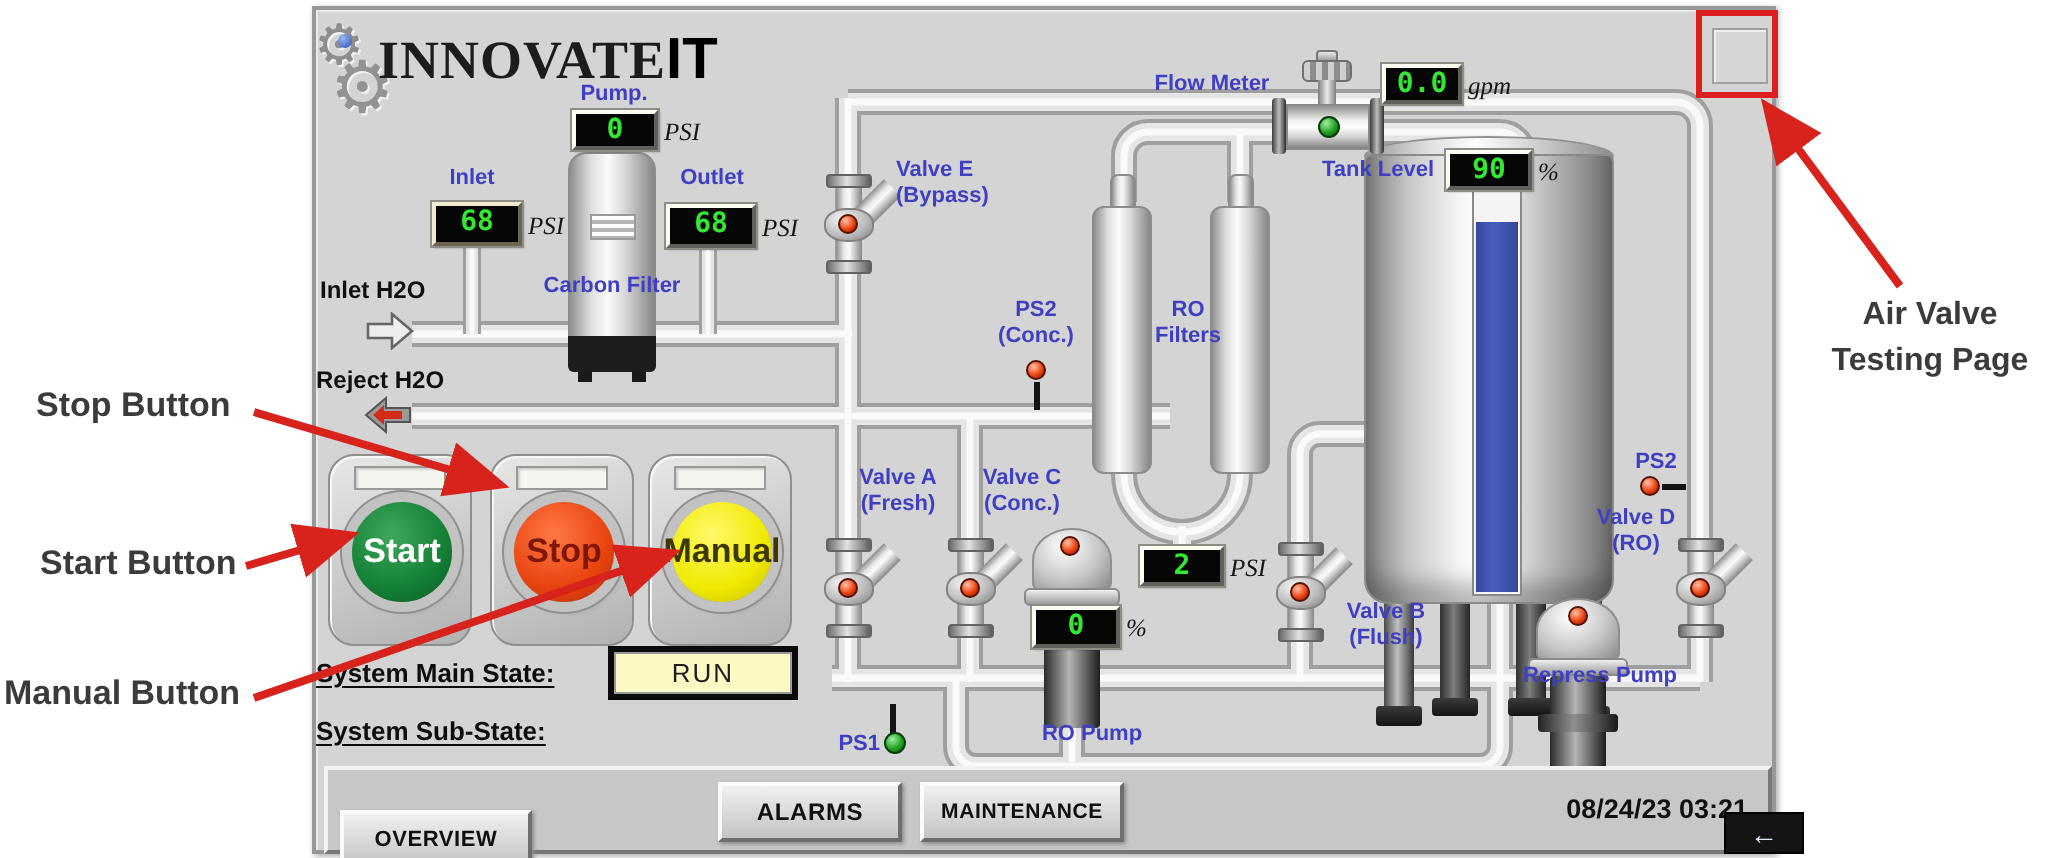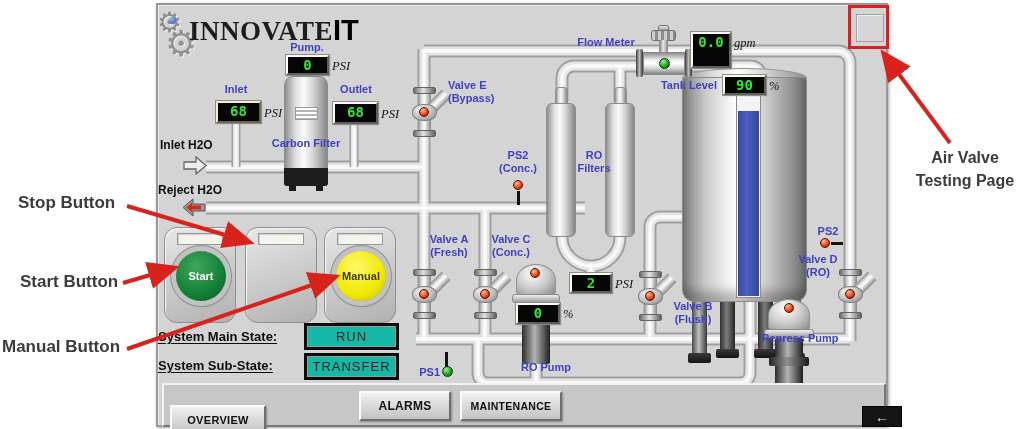--- a/index.html
+++ b/index.html
@@ -11,25 +11,25 @@
 .blab{position:absolute;color:#3f3fc4;font-weight:bold;font-size:11px;line-height:13px;text-align:center;z-index:6}
 .klab{position:absolute;color:#101010;font-weight:bold;font-size:12px;z-index:6}
 .lcd{position:absolute;background:#060606;color:#33e833;font-family:"DejaVu Sans Mono",monospace;font-weight:bold;font-size:14px;text-align:center;border:2px solid;border-color:#fbfbf2 #60605a #60605a #fbfbf2;box-shadow:0 0 0 1px #8e8e86,1px 1px 1px rgba(0,0,0,.3);z-index:6;line-height:16px}
 .unit{position:absolute;font-family:"Liberation Serif",serif;font-style:italic;font-size:12.5px;color:#151515;z-index:6}
 .dotr{position:absolute;width:10px;height:10px;border-radius:50%;background:radial-gradient(circle at 35% 30%,#ffc2aa,#ee4412 55%,#7d1200);border:1px solid #551000;z-index:6}
 .dotg{position:absolute;width:11px;height:11px;border-radius:50%;background:radial-gradient(circle at 35% 30%,#9ef09e,#22a022 55%,#0b520b);border:1px solid #063f06;z-index:6}
 .vessel{position:absolute;background:linear-gradient(90deg,#8f8f8f,#dedede 25%,#fbfbfb 45%,#d8d8d8 65%,#878787);border:1px solid #8c8c8c;z-index:2}
 .pedestal{position:absolute;background:linear-gradient(90deg,#2c2c2c,#b4b4b4 45%,#1e1e1e);z-index:4;border-radius:2px}
 .dome{position:absolute;border-radius:50% 50% 14% 14%;background:radial-gradient(ellipse at 40% 28%,#fff,#c6c6c6 55%,#868686);border:1px solid #909090;z-index:4}
 .navbtn{position:absolute;background:linear-gradient(180deg,#f0f0f0,#c3c3c3);border:2px solid;border-color:#fbfbfb #6d6d6d #6d6d6d #fbfbfb;box-shadow:1px 1px 2px #8a8a8a;color:#101010;font-weight:bold;font-size:11px;z-index:9;cursor:pointer;display:flex;align-items:center;justify-content:center;letter-spacing:.3px}
-.statebox{position:absolute;background:#14b8a6;border:3px solid #0b0b0b;box-shadow:inset 0 0 0 1px #9a9a9a;color:#1c1c1c;font-size:13px;letter-spacing:1px;display:flex;align-items:center;justify-content:center;z-index:6}
+.statebox{position:absolute;background:#fef9c3;border:3px solid #0b0b0b;box-shadow:inset 0 0 0 1px #9a9a9a;color:#1c1c1c;font-size:13px;letter-spacing:1px;display:flex;align-items:center;justify-content:center;z-index:6}
 .stlab{position:absolute;color:#0d0d0d;font-weight:bold;font-size:13px;text-decoration:underline;text-underline-offset:2px;z-index:6}
 .pb{position:absolute;width:72px;height:96px;border-radius:13px;background:linear-gradient(160deg,#e7e7e7,#b1b1b1);border:1px solid #8f8f8f;box-shadow:inset 1px 1px 0 #f6f6f6;z-index:5}
 .pb .strip{position:absolute;left:12px;top:5px;width:46px;height:12px;background:#f5f5ef;border:1px solid #999;box-shadow:inset 1px 1px 1px #cfcfcf}
-.pb .circ{position:absolute;left:11px;top:23px;width:50px;height:50px;border-radius:50%;display:flex;align-items:center;justify-content:center;font-weight:bold;font-size:11px;box-shadow:0 0 0 5px #c2c2c2,0 0 0 6px #8f8f8f,2px 3px 5px rgba(0,0,0,.4);cursor:pointer}
+.pb .circ{position:absolute;left:11px;top:23px;width:50px;height:50px;border-radius:50%;display:flex;align-items:center;justify-content:center;font-weight:bold;font-size:17px;box-shadow:0 0 0 5px #c2c2c2,0 0 0 6px #8f8f8f,2px 3px 5px rgba(0,0,0,.4);cursor:pointer}
 .c-start{background:radial-gradient(circle at 40% 32%,#3fa85c,#138036 60%,#0a5a23);color:#fff}
 .c-stop{background:radial-gradient(circle at 40% 32%,#ff7845,#e8430f 60%,#b02c07);color:#7d1605}
 .c-manual{background:radial-gradient(circle at 40% 32%,#fff96a,#f0e900 60%,#c4bb00);color:#3d3800}
 .valve{position:absolute;width:48px;height:46px;z-index:5}
 .valve i{position:absolute;display:block}
 .vpipe{background:linear-gradient(90deg,#8b8b8b,#e6e6e6 30%,#fbfbfb 50%,#cecece 70%,#858585)}
 .vfl{left:1px;width:23px;height:7px;background:linear-gradient(90deg,#6e6e6e,#e2e2e2 45%,#5f5f5f);border:1px solid #636363;border-radius:2px}
 .leg{position:absolute;background:linear-gradient(90deg,#4a4a4a,#c0c0c0 45%,#383838);z-index:2}
 .foot{position:absolute;background:linear-gradient(180deg,#3a3a3a,#141414);border-radius:2px;z-index:2}
 .ann{position:absolute;color:#3b3b3d;font-weight:bold;font-size:17px;z-index:12}
@@ -108,30 +108,30 @@
       <polygon points="23,6 11,6 11,1 1,9.5 11,18 11,13 23,13" fill="#9a9a9a" stroke="#555" stroke-width="1"></polygon>
       <polygon points="19,7.5 10,7.5 10,4.5 4.5,9.5 10,14.5 10,11.5 19,11.5" fill="#d42a1a"></polygon>
     </svg>
 
     <div class="pb" style="left:6px;top:222px">
       <div class="strip"></div>
       <div class="circ c-start">Start</div>
     </div>
     <div class="pb" style="left:87px;top:222px">
       <div class="strip"></div>
+      <div class="circ c-stop">Stop</div>
     </div>
     <div class="pb" style="left:166px;top:222px">
       <div class="strip"></div>
       <div class="circ c-manual">Manual</div>
     </div>
 
     <div class="stlab" style="left:0px;top:324px">System Main State:</div>
     <div class="statebox" style="left:146px;top:318px;width:95px;height:27px">RUN</div>
     <div class="stlab" style="left:0px;top:353px">System Sub-State:</div>
-    <div class="statebox" style="left:146px;top:348px;width:95px;height:27px">TRANSFER</div>
 
     <div class="tick" style="left:287px;top:347px;width:3px;height:15px"></div>
     <div class="blab" style="left:252px;top:361px;width:30px;text-align:right">PS1</div>
     <div class="dotg" style="left:284px;top:361px"></div>
 
     <div class="valve" style="left:254px;top:84px">
       <i class="vpipe" style="left:6px;top:0;width:13px;height:46px"></i>
       <i class="vpipe" style="left:19px;top:1px;width:12px;height:26px;transform:rotate(45deg)"></i>
       <i class="vfl" style="top:-2px"></i>
         <i class="vfl" style="bottom:-2px"></i>
@@ -160,21 +160,21 @@
     </div>
 
     <div class="blab" style="left:414px;top:31px;width:68px">Flow Meter</div>
     <div class="abs" style="left:500px;top:20px;width:11px;height:7px;background:linear-gradient(180deg,#e8e8e8,#8f8f8f);border:1px solid #777;border-radius:2px;z-index:4"></div>
     <div class="abs" style="left:493px;top:25px;width:25px;height:11px;background:repeating-linear-gradient(90deg,#cfcfcf 0 3px,#8c8c8c 3px 6px);border:1px solid #6f6f6f;border-radius:3px;z-index:4"></div>
     <div class="abs" style="left:501px;top:35px;width:9px;height:13px;background:linear-gradient(90deg,#7d7d7d,#e8e8e8,#7d7d7d);z-index:4"></div>
     <div class="abs" style="left:478px;top:44px;width:7px;height:28px;background:linear-gradient(90deg,#3c3c3c,#bdbdbd,#2e2e2e);border-radius:2px;z-index:5"></div>
     <div class="abs" style="left:485px;top:47px;width:42px;height:23px;background:linear-gradient(180deg,#8f8f8f,#f2f2f2 35%,#fff 50%,#cfcfcf 75%,#828282);border:1px solid #8a8a8a;z-index:4"></div>
     <div class="abs" style="left:527px;top:44px;width:7px;height:28px;background:linear-gradient(90deg,#3c3c3c,#bdbdbd,#2e2e2e);border-radius:2px;z-index:5"></div>
     <div class="dotg" style="left:501px;top:53px"></div>
-    <div class="lcd" style="left:533px;top:27px;width:40px;height:36px">0.0</div>
+    <div class="lcd" style="left:533px;top:27px;width:40px;height:20px">0.0</div>
     <div class="unit" style="left:576px;top:31px">gpm</div>
 
     <div class="leg" style="left:534px;top:290px;width:15px;height:60px"></div>
     <div class="leg" style="left:562px;top:290px;width:15px;height:56px;filter:brightness(.65)"></div>
     <div class="leg" style="left:600px;top:290px;width:15px;height:56px;filter:brightness(.65)"></div>
     <div class="leg" style="left:628px;top:290px;width:15px;height:60px"></div>
     <div class="foot" style="left:530px;top:348px;width:23px;height:10px"></div>
     <div class="foot" style="left:558px;top:344px;width:23px;height:9px"></div>
     <div class="foot" style="left:596px;top:344px;width:23px;height:9px"></div>
     <div class="foot" style="left:624px;top:348px;width:23px;height:10px"></div>
@@ -262,20 +262,21 @@
     <div class="blab" style="left:594px;top:327px;width:96px;z-index:7">Repress Pump</div>
 
     <div class="abs" style="left:690px;top:0;width:41px;height:44px;border:3px solid #de1f1f;z-index:10">
       <div style="position:absolute;left:5px;top:6px;width:28px;height:28px;background:#d6d6d6;border:1px solid #a0a0a0;box-shadow:inset 1px 1px 0 #efefef;cursor:pointer"></div>
     </div>
 
     <div class="abs" style="left:4px;top:378px;width:724px;height:44px;background:#c7c7c7;border:2px solid;border-color:#f2f2f2 #787878 #787878 #f2f2f2;z-index:8"></div>
     <div class="navbtn" style="left:12px;top:400px;width:96px;height:30px">OVERVIEW</div>
     <div class="navbtn" style="left:201px;top:386px;width:92px;height:30px;font-size:12px">ALARMS</div>
     <div class="navbtn" style="left:302px;top:386px;width:102px;height:30px;font-size:10.5px">MAINTENANCE</div>
+    <div class="klab" style="left:558px;top:392px;width:158px;text-align:right;font-size:13.5px;z-index:9">08/24/23 03:21</div>
     <div class="abs" style="left:704px;top:401px;width:40px;height:21px;background:#141414;border:1px solid #000;color:#dfe6f2;display:flex;align-items:center;justify-content:center;font-weight:bold;font-size:14px;z-index:11;cursor:pointer">
       <span>←</span>
     </div>
   </div>
 
   <div class="ann" style="left:18px;top:193px">Stop Button</div>
   <div class="ann" style="left:2px;top:337px">Manual Button</div>
   <div class="ann" style="left:20px;top:272px">Start Button</div>
   <div class="ann" style="left:898px;top:146px;width:134px;text-align:center;font-size:16px;line-height:23px">
     <span style="display:block">Air Valve</span>

